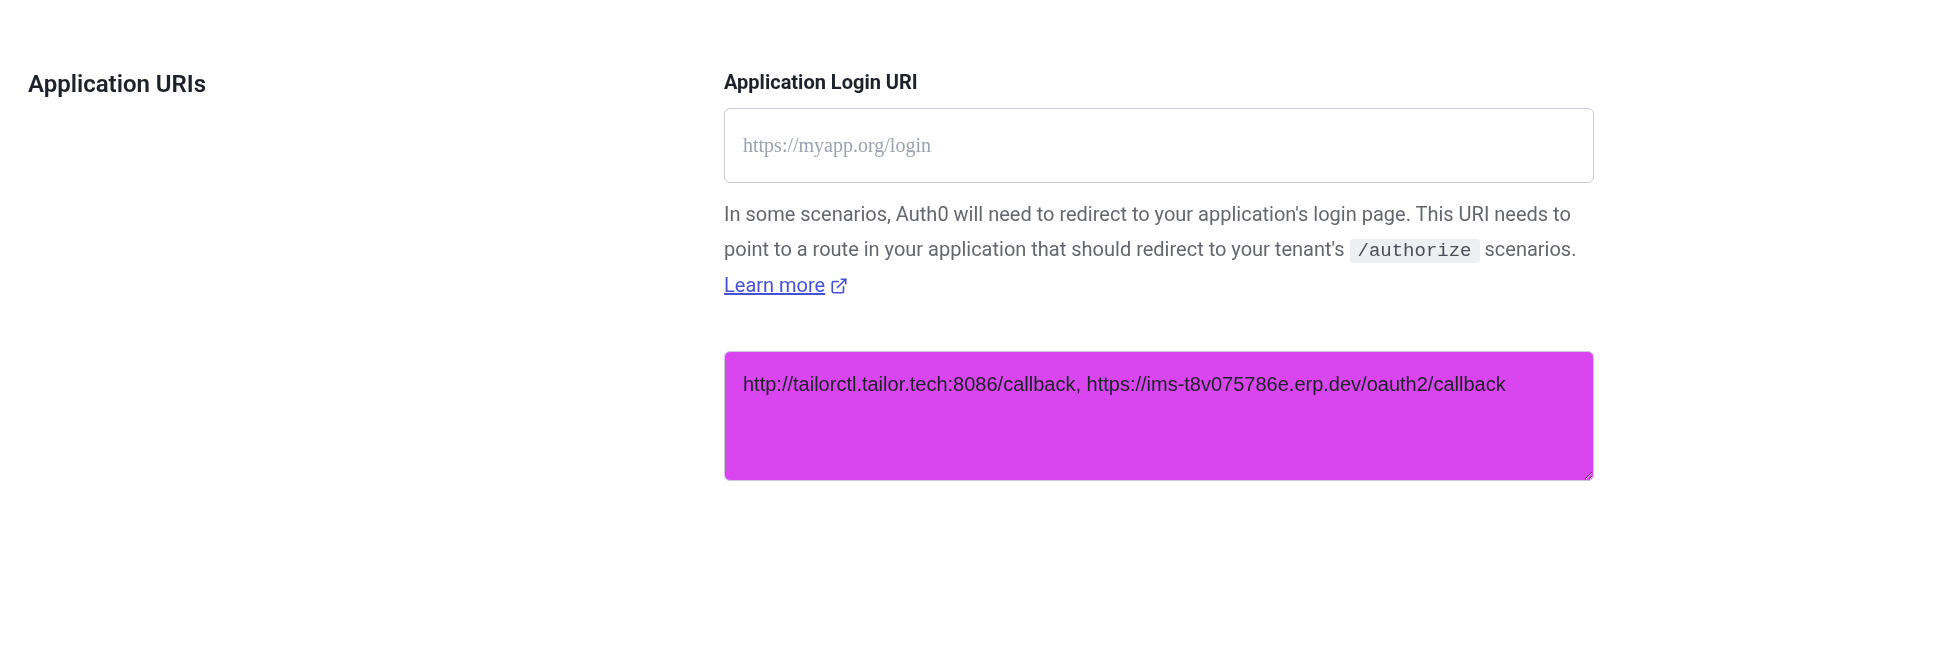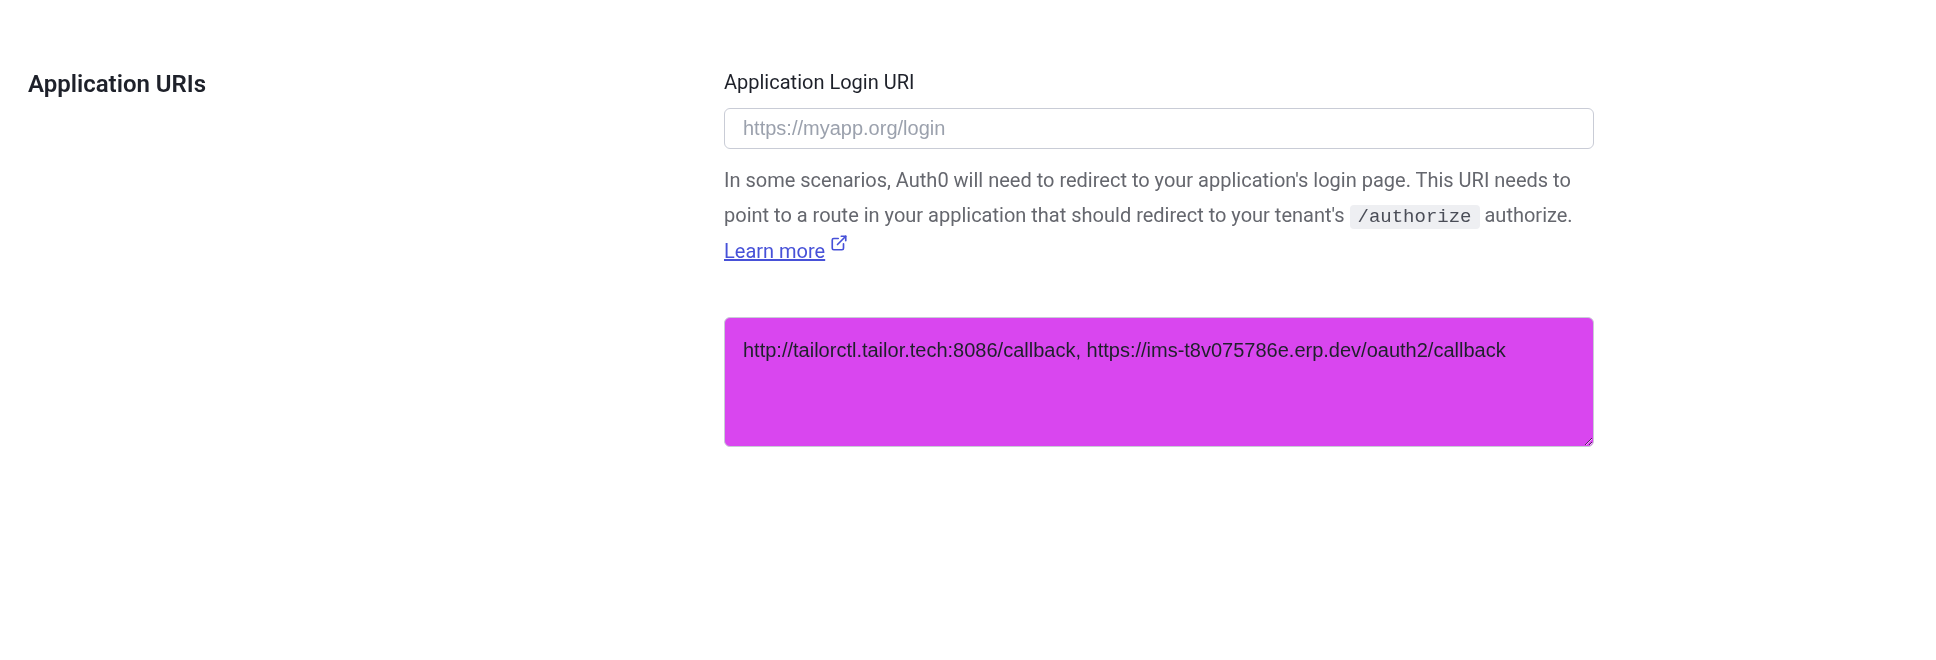--- a/index.html
+++ b/index.html
@@ -34,35 +34,35 @@
       flex: 1;
       max-width: 870px;
     }
     
     .field-group {
       margin-bottom: 48px;
     }
     
     .field-label {
       font-size: 20px;
-      font-weight: 400;
+      font-weight: 700;
       color: #1e212a;
       margin-bottom: 14px;
       display: block;
     }
     
     .text-input {
       width: 100%;
-      padding: 8px 18px;
+      padding: 25px 18px;
       font-size: 20px;
       border: 1px solid #c9ccd6;
       border-radius: 6px;
       color: #701a75;
       background: #ffffff;
-      font-family: Liberation Sans, sans-serif;
+      font-family: Liberation Serif, serif;
     }
     
     .text-input::placeholder {
       color: #9ba1ad;
     }
     
     .textarea-input {
       width: 100%;
       padding: 16px 18px;
       font-size: 20px;
@@ -90,20 +90,21 @@
       padding: 1px 8px;
       border-radius: 4px;
       color: #4a4d57;
     }
     
     .link {
       color: #4751d8;
       text-decoration: underline;
       cursor: pointer;
       display: inline-flex;
+      align-items: center;
       gap: 5px;
     }
     
     .external-icon {
       display: inline-flex;
     }
     
     .external-icon svg {
       width: 18px;
       height: 18px;
@@ -116,21 +117,21 @@
   <div class="section-label-col">
     <h2 class="section-label">Application URIs</h2>
   </div>
 
   <div class="section-content-col">
 
     <div class="field-group">
       <label class="field-label">Application Login URI</label>
       <input type="text" class="text-input" placeholder="https://myapp.org/login" style="">
       <p class="help-text">
-        <span>In some scenarios, Auth0 will need to redirect to your application's login page. This URI needs to point to a route in your application that should redirect to your tenant's </span><code class="code-inline">/authorize</code><span> authorize. </span><a class="link">
+        <span>In some scenarios, Auth0 will need to redirect to your application's login page. This URI needs to point to a route in your application that should redirect to your tenant's </span><code class="code-inline">/authorize</code><span> scenarios. </span><a class="link">
             <span>Learn more</span>
             <span class="external-icon">
               <svg viewBox="0 0 24 24" fill="none" stroke="#4751d8" stroke-width="2.2" stroke-linecap="round" stroke-linejoin="round">
                 <path d="M18 13v6a2 2 0 0 1-2 2H5a2 2 0 0 1-2-2V8a2 2 0 0 1 2-2h6"></path>
                 <polyline points="15 3 21 3 21 9"></polyline>
                 <line x1="10" y1="14" x2="21" y2="3"></line>
               </svg>
             </span>
           </a>
       </p>

